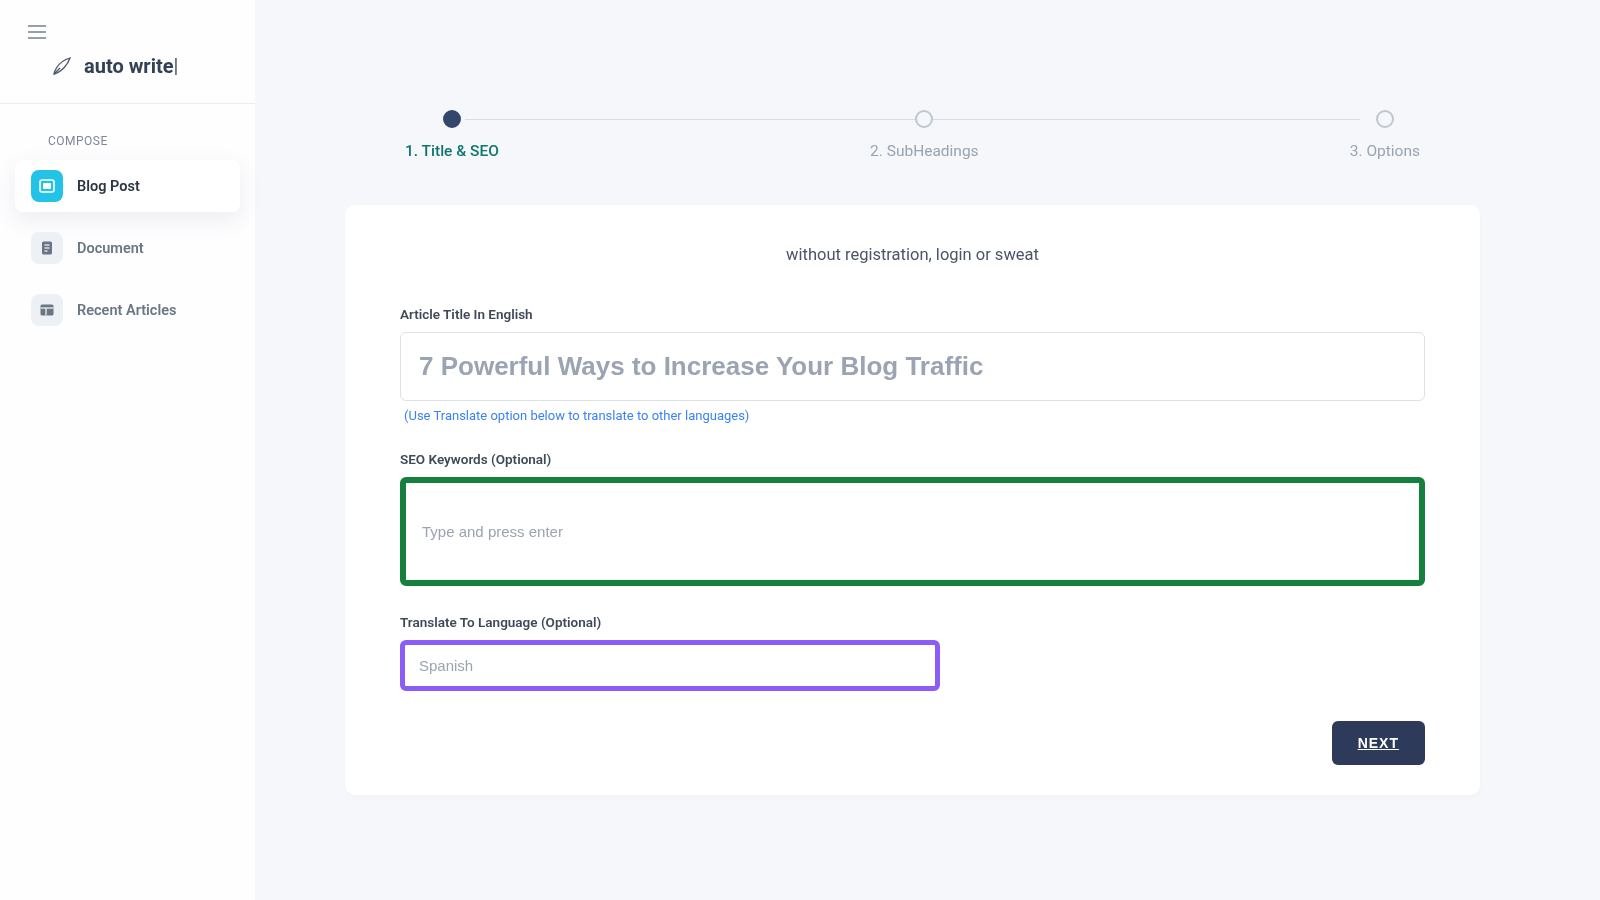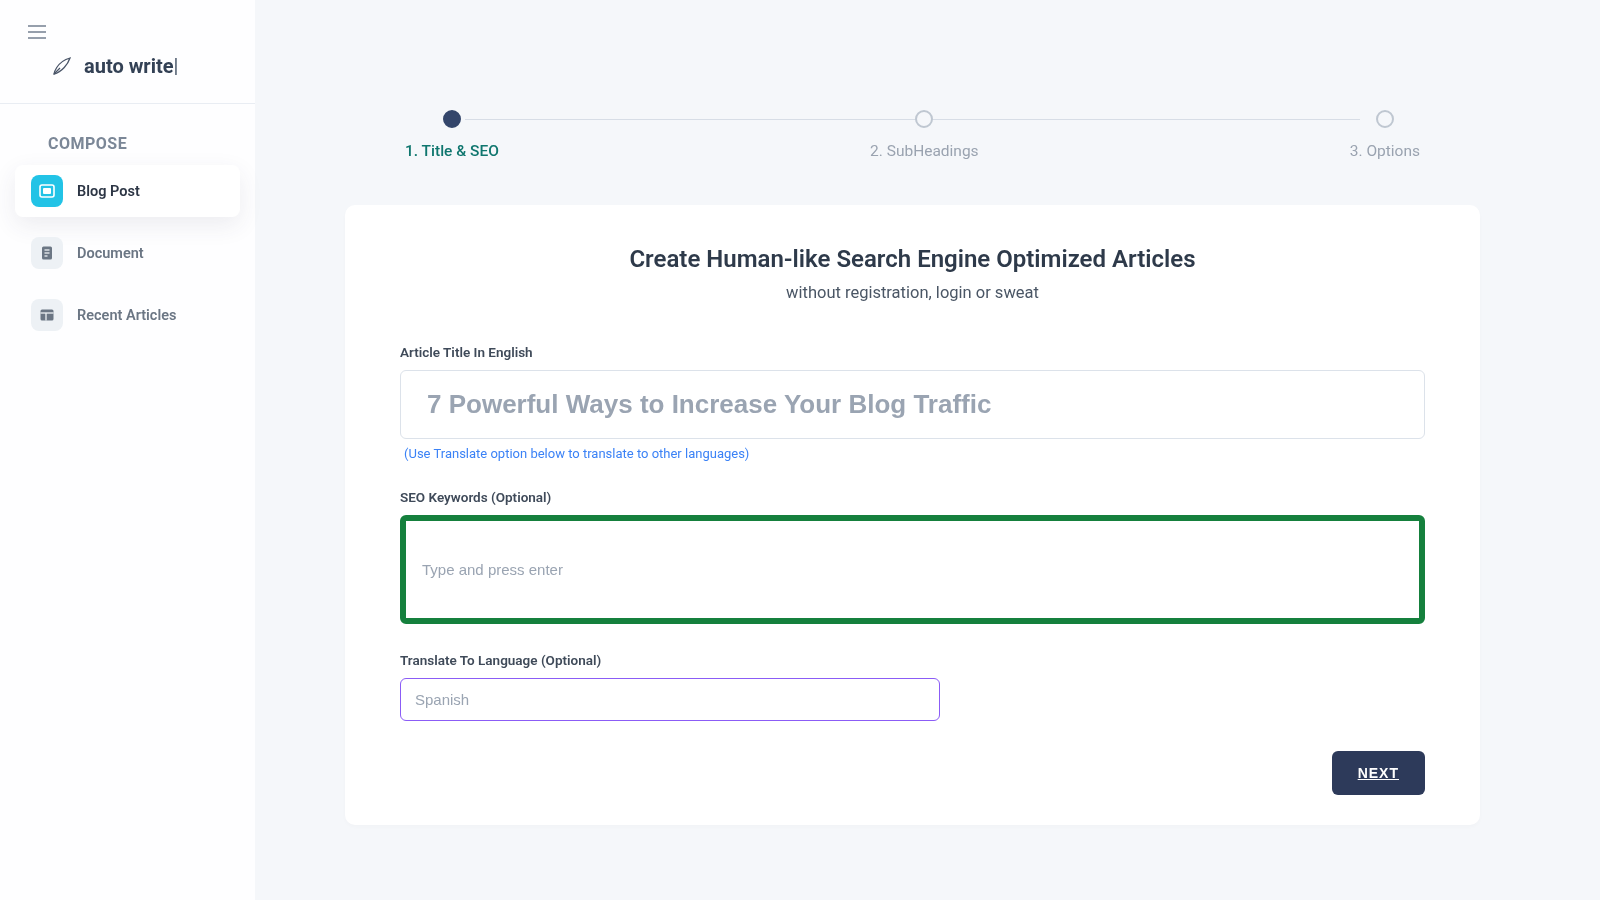--- a/index.html
+++ b/index.html
@@ -32,22 +32,22 @@
   padding: 0 25px 25px 50px;
   border-bottom: 1px solid #e9edf3;
 }
 .brand-text {
   font-size: 20px;
   font-weight: 700;
   color: #334155;
 }
 .brand-cursor { font-weight: 400; color: #475569; }
 .section-label {
-  font-size: 16px;
-  font-weight: 700;
+  font-size: 12px;
+  font-weight: 400;
   letter-spacing: 0.5px;
   color: #7b8797;
   padding: 30px 45px 12px 48px;
 }
 .nav { padding: 0 15px; display: flex; flex-direction: column; gap: 10px; }
 .nav-item {
   display: flex;
   align-items: center;
   gap: 14px;
   padding: 10px 16px;
@@ -148,21 +148,21 @@
   font-size: 13.5px;
   font-weight: 600;
   color: #3f4a59;
   margin-bottom: 10px;
   display: block;
 }
 .input-lg {
   width: 100%;
   border: 1px solid #dce2ea;
   border-radius: 6px;
-  padding: 18px 26px;
+  padding: 18px 18px;
   font-size: 26px;
   font-weight: 700;
   color: #303b4b;
   outline: none;
 }
 .input-lg::placeholder { color: #9aa4b2; font-weight: 700; }
 .hint {
   font-size: 13px;
   color: #3b82f6;
   margin-top: 7px;
@@ -179,21 +179,21 @@
 }
 .tags-input::placeholder { color: #9aa4b2; }
 .hint-right {
   font-size: 13px;
   color: #6e7a8a;
   margin-top: 8px;
   text-align: right;
 }
 .select-sm {
   width: 540px;
-  border: 1px solid #8b5cf6;
+  border: 5px solid #8b5cf6;
   border-radius: 6px;
   padding: 12px 14px;
   font-size: 15px;
   color: #303b4b;
   outline: none;
   background: #fff;
 }
 .select-sm::placeholder { color: #9aa4b2; }
 .actions {
   display: flex;
@@ -278,21 +278,20 @@
         <div class="step-dot"></div>
         <div class="step-label">2. SubHeadings</div>
       </div>
       <div class="step">
         <div class="step-dot"></div>
         <div class="step-label">3. Options</div>
       </div>
     </div>
 
     <div class="card">
-      <h1 class="card-title">Create Human-like Search Engine Optimized Articles</h1>
       <p class="card-subtitle">without registration, login or sweat</p>
 
       <div class="field">
         <label class="field-label">Article Title In English</label>
         <input class="input-lg" type="text" placeholder="7 Powerful Ways to Increase Your Blog Traffic" style="">
         <div class="hint">(Use Translate option below to translate to other languages)</div>
       </div>
 
       <div class="field">
         <label class="field-label">SEO Keywords (Optional)</label>

